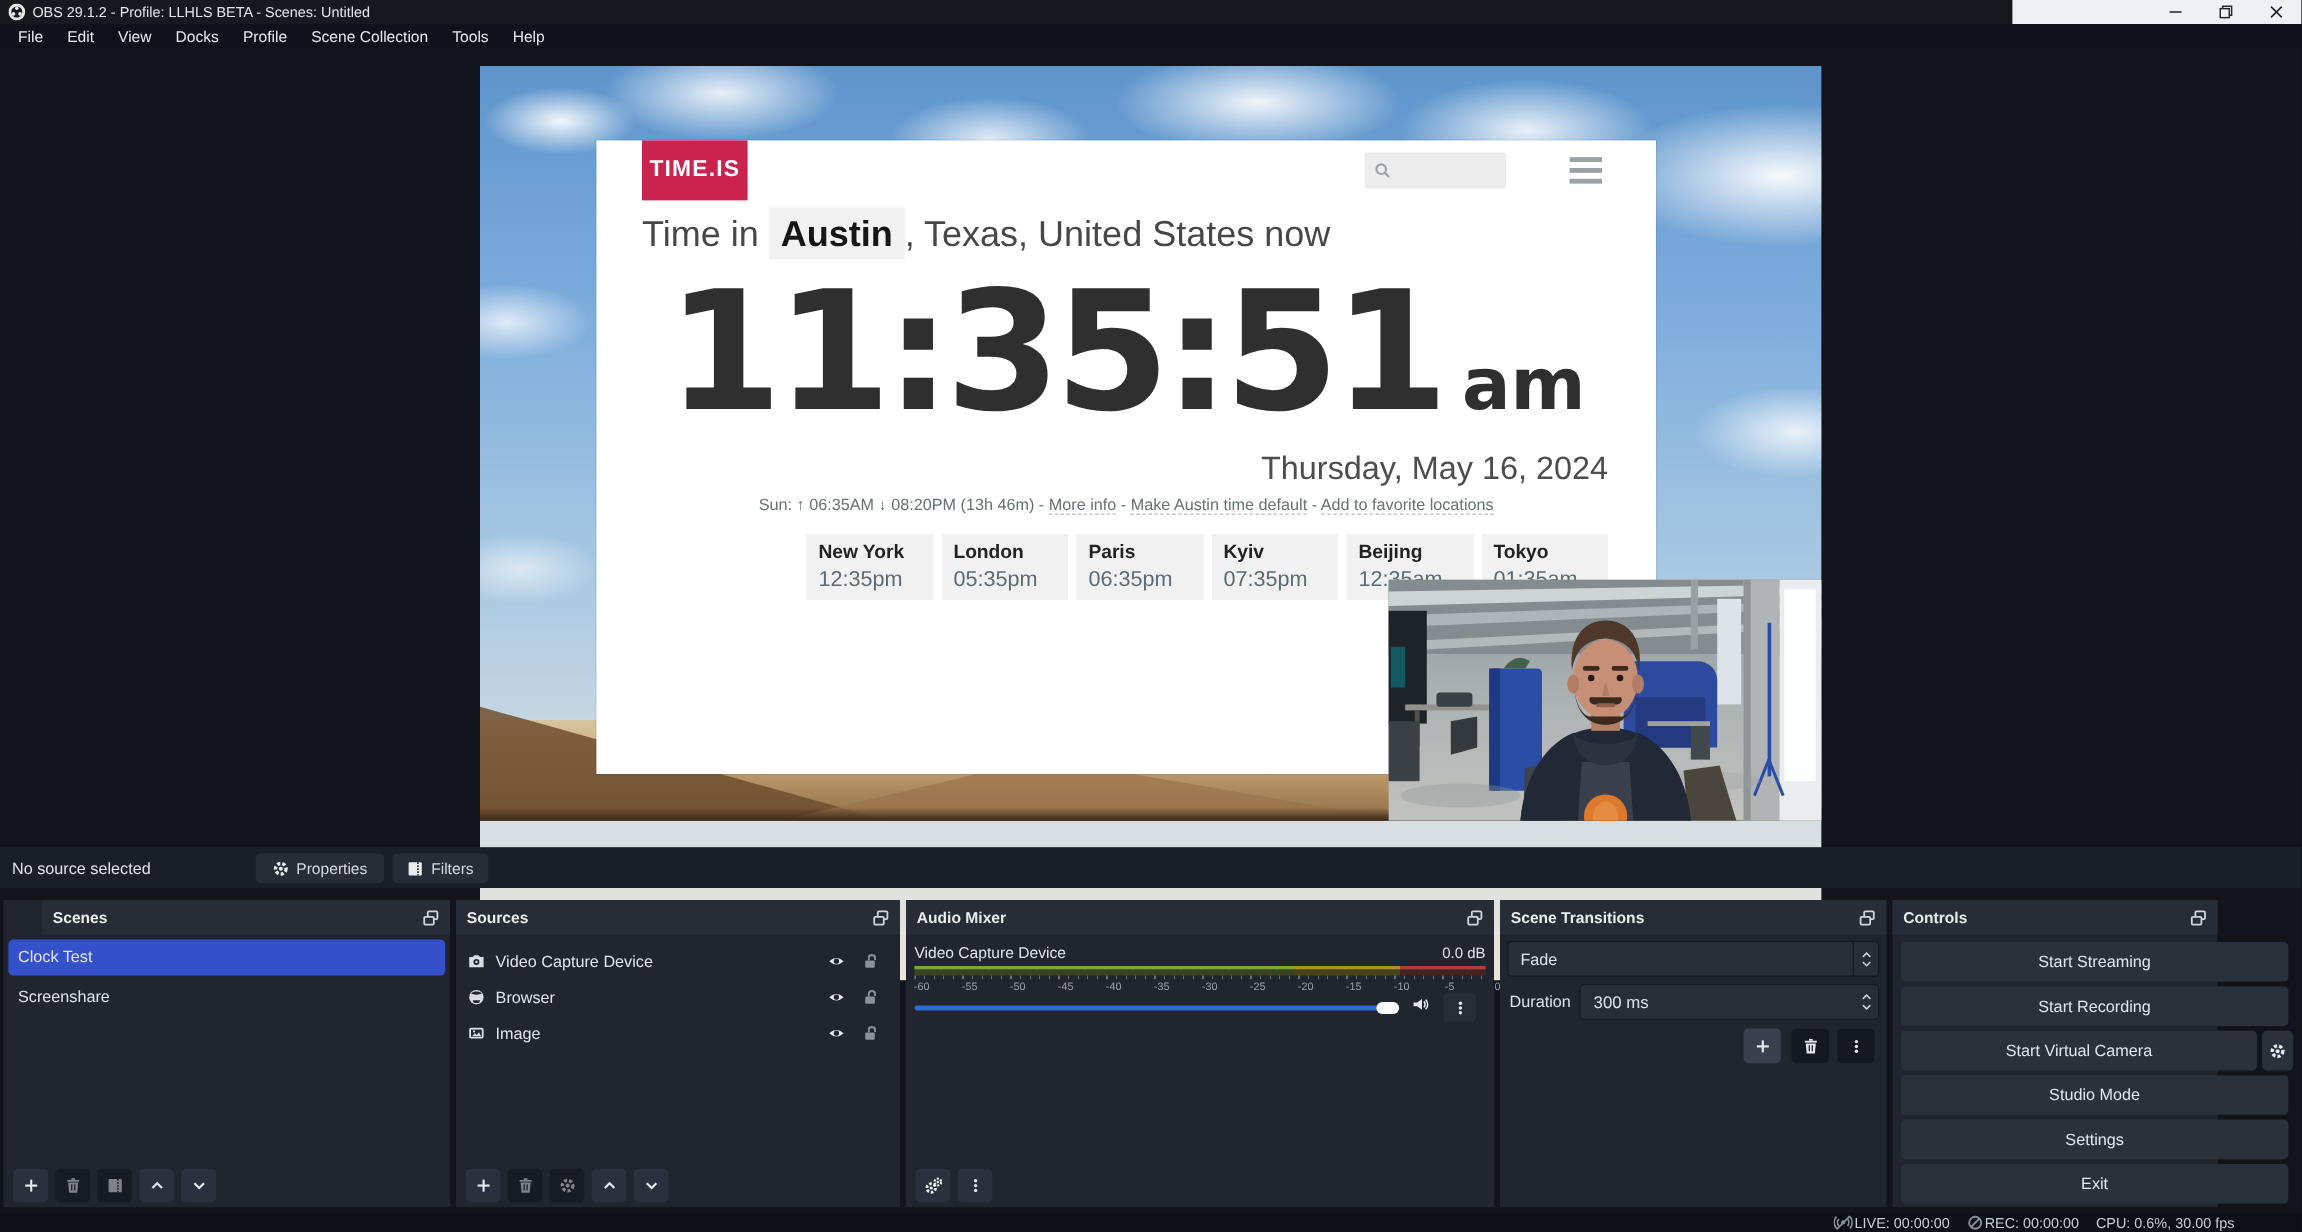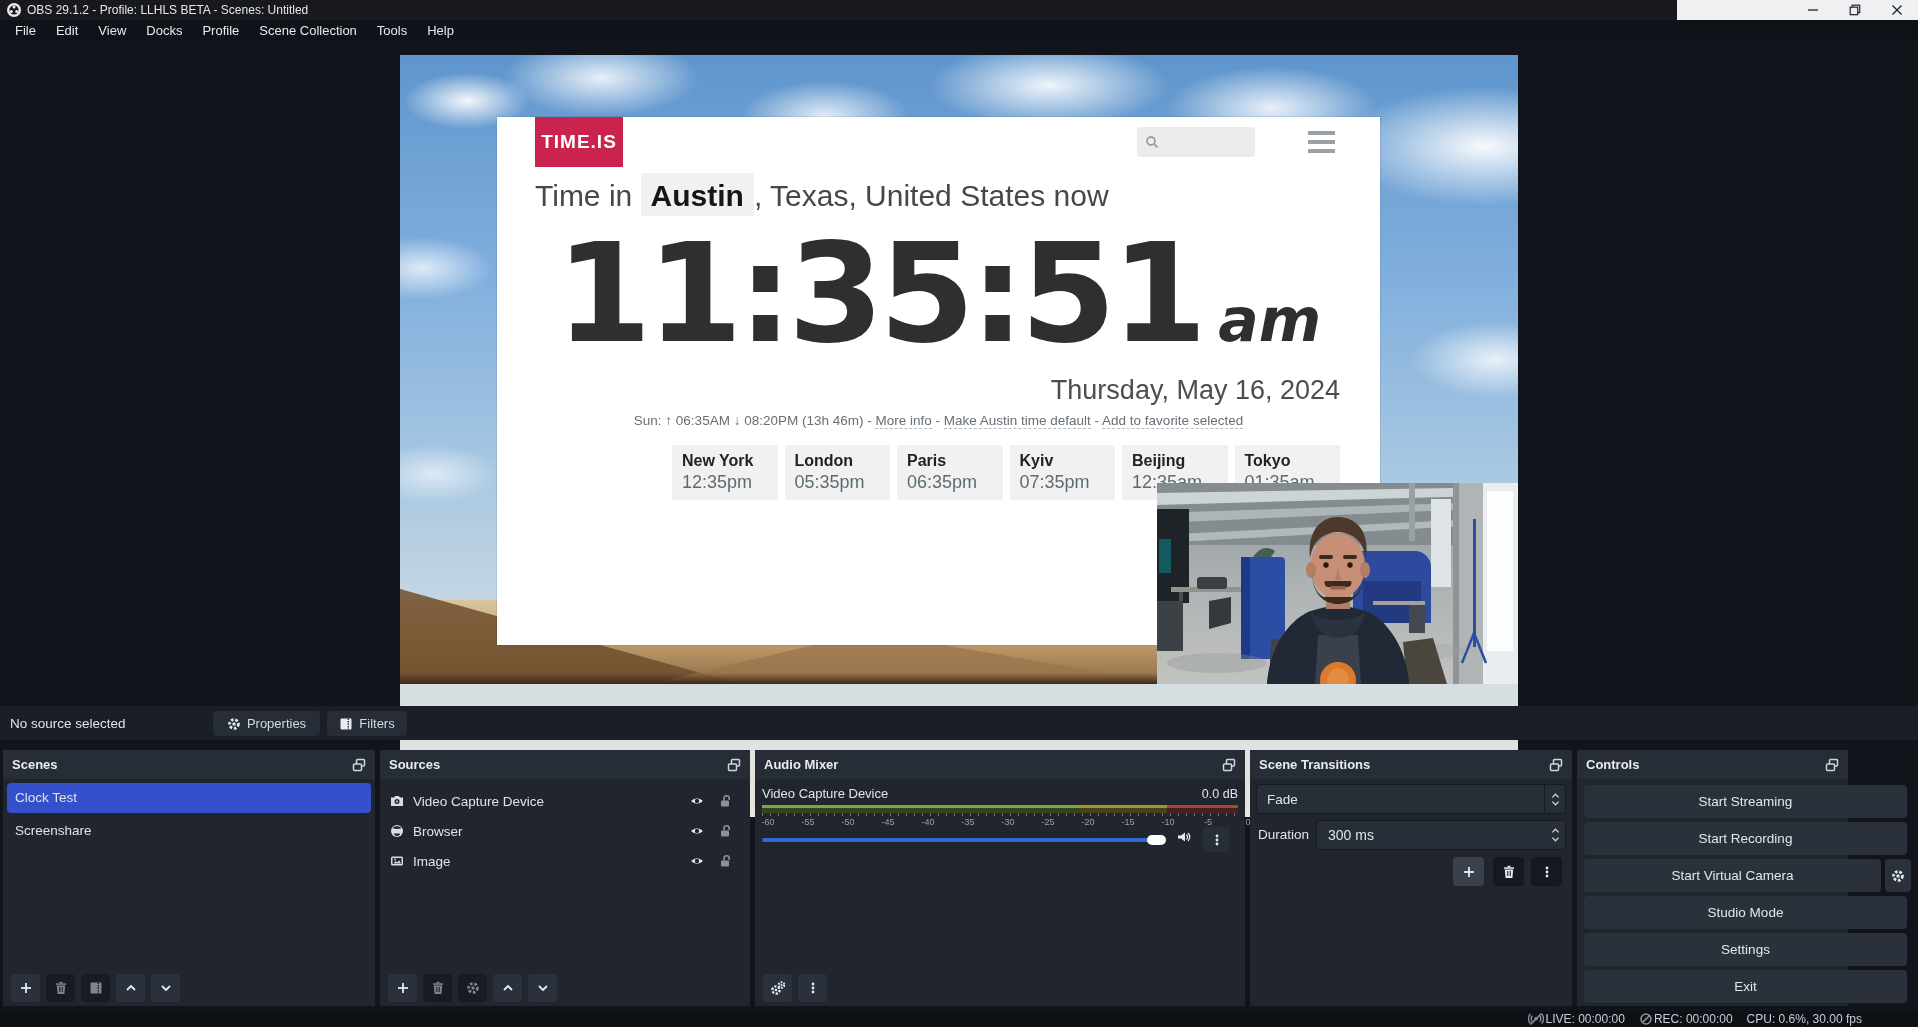--- a/index.html
+++ b/index.html
@@ -55,21 +55,21 @@
   .hamburger { position:absolute; left:811px; top:14px; width:27px; height:22px;
            display:flex; flex-direction:column; justify-content:space-between; }
   .hamburger div { height:4px; background:#9aa0a3; }
   .headline { position:absolute; left:38px; top:62px; font-size:30px; color:#474747; white-space:nowrap; }
   .headline .city { font-weight:bold; color:#161616; }
   .clockrow { position:absolute; left:0; right:0; top:96px; display:flex; justify-content:center;
            align-items:baseline; white-space:nowrap; }
   .digits { font-family:"DejaVu Sans","Liberation Sans",sans-serif; font-size:138px; font-weight:800;
            letter-spacing:-5px; color:#2f2f2f; }
   .ampm { font-family:"DejaVu Sans","Liberation Sans",sans-serif; font-size:60px; font-weight:800;
-           margin-left:16px; color:#2f2f2f;font-style:italic; }
+           margin-left:16px; color:#2f2f2f; }
   .dateline { position:absolute; right:40px; top:258px; font-size:27px; color:#4d4d4d; white-space:nowrap; }
   .sunline { position:absolute; left:0; right:0; top:296px; text-align:center; font-size:13.5px;
            color:#686f75; white-space:nowrap; }
   .sunline .lnk { border-bottom:1px dashed #b5bdc2; }
   .cities { position:absolute; right:40px; top:328px; width:668px; height:55px; display:flex; gap:7px; }
   .city { flex:1; background:#f1f1f1; padding:6px 10px 4px; text-align:left; white-space:nowrap; }
   .city .n { font-weight:bold; font-size:16px; color:#222; line-height:20px; }
   .city .t { font-size:18px; color:#5c6b72; line-height:22px; }
   .wc { position:absolute; left:757px; top:428px; width:361px; height:201px; }
 
@@ -80,21 +80,21 @@
   .sbtn { position:absolute; top:5px; height:25px; background:#262d37; border-radius:4px;
           display:flex; align-items:center; justify-content:center; gap:6px; font-size:13px; color:#d4dae0; }
   .sbtn.props { left:213px; width:107px; }
   .sbtn.filts { left:327px; width:80px; }
 
   
   .panel { position:absolute; top:750px; height:256px; background:#20252e; }
   .phead { height:29px; background:#272d37; display:flex; align-items:center; padding:0 9px;
            font-weight:bold; font-size:13px; color:#e9ecef; }
   .phead .sp { flex:1; }
-  .p-scenes { left:3px; width:372px; }
+  .p-scenes { left:3px; width:372px;padding-left:32px; }
   .p-sources { left:380px; width:370px; }
   .p-mixer { left:755px; width:490px; }
   .p-trans { left:1250px; width:322px; }
   .p-controls { left:1577px; width:271px; }
 
   .srow { position:absolute; left:4px; right:4px; height:30px; line-height:30px; padding:0 8px;
           border-radius:4px; font-size:13.5px; white-space:nowrap; }
   .srow.sel { background:#3450cb; }
 
   .srcrow { position:absolute; left:0; right:0; height:30px; display:flex; align-items:center;
@@ -320,21 +320,21 @@
       </div>
     <div class="headline">
       <span>Time in </span><span class="city">Austin</span><span>, Texas, United States now</span>
     </div>
     <div class="clockrow">
       <span class="digits">11:35:51</span>
       <span class="ampm">am</span>
     </div>
     <div class="dateline">Thursday, May 16, 2024</div>
     <div class="sunline">
-      <span>Sun: ↑ 06:35AM ↓ 08:20PM (13h 46m) - </span><span class="lnk">More info</span><span> - </span><span class="lnk">Make Austin time default</span><span> - </span><span class="lnk">Add to favorite selected</span>
+      <span>Sun: ↑ 06:35AM ↓ 08:20PM (13h 46m) - </span><span class="lnk">More info</span><span> - </span><span class="lnk">Make Austin time default</span><span> - </span><span class="lnk">Add to favorite locations</span>
     </div>
     <div class="cities">
       <div class="city">
           <div class="n">New York</div>
           <div class="t">12:35pm</div>
         </div>
       <div class="city">
           <div class="n">London</div>
           <div class="t">05:35pm</div>
         </div>

